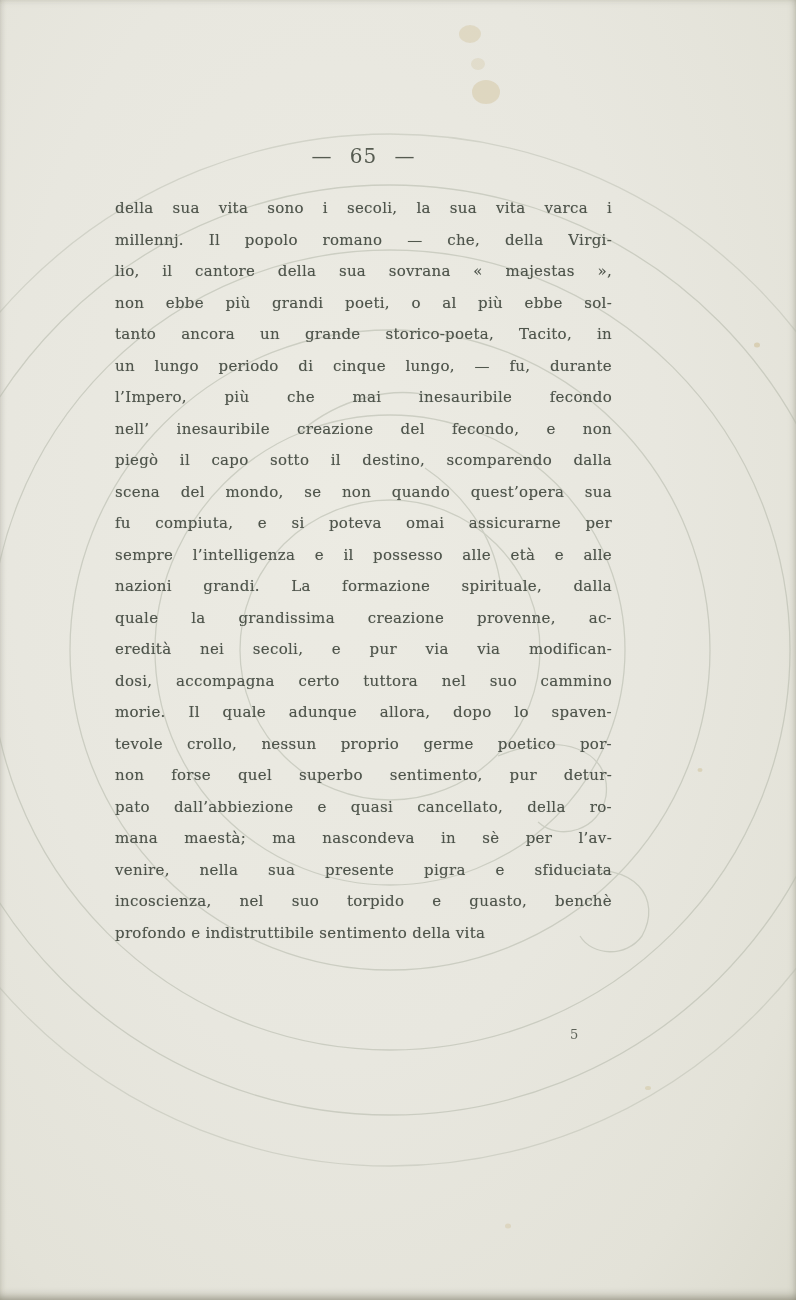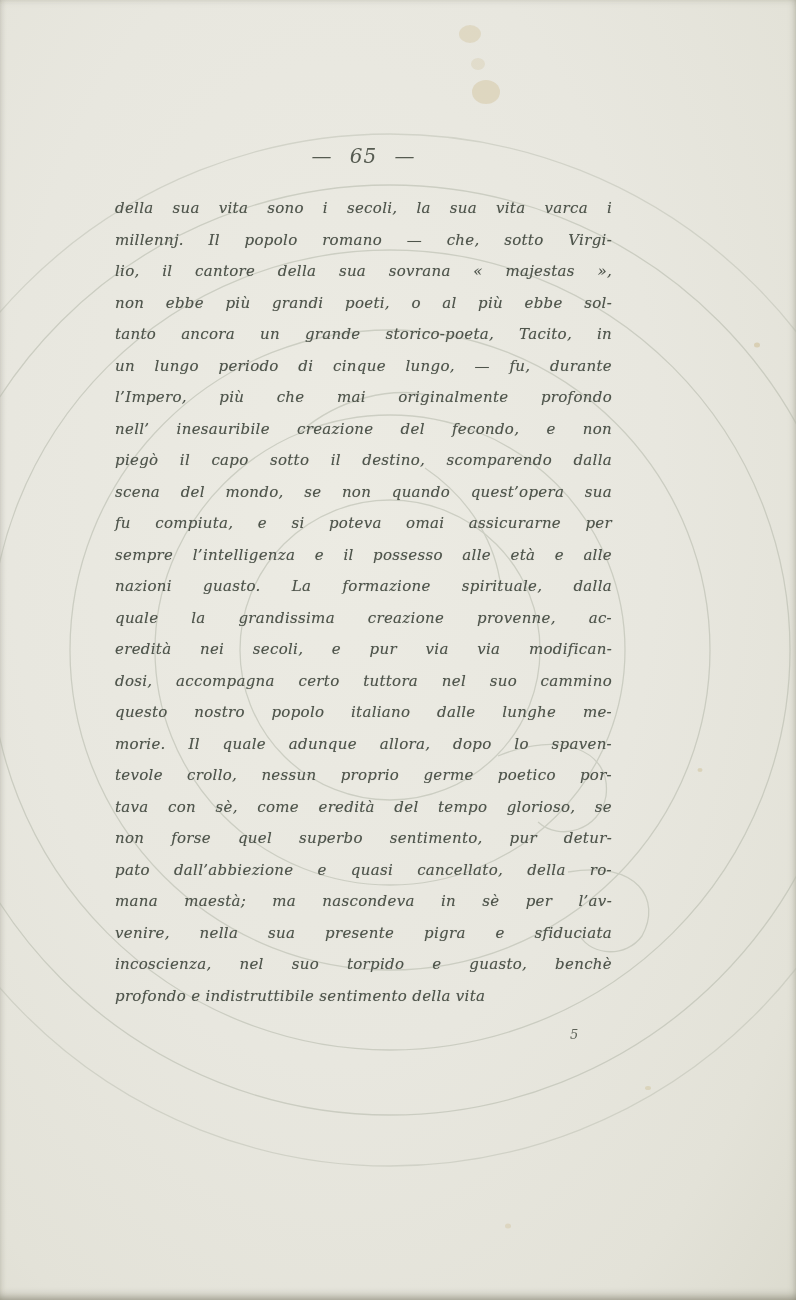--- a/index.html
+++ b/index.html
@@ -11,21 +11,20 @@
   .page{
     position:relative;
     width:796px;height:1300px;
     background:
       radial-gradient(ellipse at 42% 38%, #ecebe3 0%, #e8e7df 50%, #e3e2d8 82%, #dcdbcf 100%);
     box-shadow:
       inset 0 -7px 9px -4px rgba(92,89,70,0.50),
       inset -5px 0 10px -6px rgba(110,106,86,0.35),
       inset 0 5px 10px -7px rgba(110,106,86,0.30),
       inset 5px 0 10px -7px rgba(110,106,86,0.22);
-    font-style: italic;
   }
   .watermark{
     position:absolute;left:0;top:0;width:796px;height:1300px;
     pointer-events:none;
   }
   .pagenum{
     position:absolute;
     left:115px;top:144px;width:497px;
     text-align:center;
     font-size:20px;
@@ -84,39 +83,37 @@
       <ellipse cx="700" cy="770" rx="2.5" ry="2" opacity="0.4"></ellipse>
       <ellipse cx="648" cy="1088" rx="3" ry="2" opacity="0.35"></ellipse>
       <ellipse cx="508" cy="1226" rx="3" ry="2.5" opacity="0.3"></ellipse>
     </g>
   </svg>
 
   <div class="pagenum">— 65 —</div>
 
   <div class="bodytext">
       <div class="line">della sua vita sono i secoli, la sua vita varca i</div>
-      <div class="line">millennj. Il popolo romano — che, sotto Virgi-</div>
+      <div class="line">millennj. Il popolo romano — che, della Virgi-</div>
       <div class="line">lio, il cantore della sua sovrana « majestas »,</div>
       <div class="line">non ebbe più grandi poeti, o al più ebbe sol-</div>
       <div class="line">tanto ancora un grande storico-poeta, Tacito, in</div>
       <div class="line">un lungo periodo di cinque lungo, — fu, durante</div>
-      <div class="line">l’Impero, più che mai originalmente profondo</div>
+      <div class="line">l’Impero, più che mai inesauribile fecondo</div>
       <div class="line">nell’ inesauribile creazione del fecondo, e non</div>
       <div class="line">piegò il capo sotto il destino, scomparendo dalla</div>
       <div class="line">scena del mondo, se non quando quest’opera sua</div>
       <div class="line">fu compiuta, e si poteva omai assicurarne per</div>
       <div class="line">sempre l’intelligenza e il possesso alle età e alle</div>
-      <div class="line">nazioni guasto. La formazione spirituale, dalla</div>
+      <div class="line">nazioni grandi. La formazione spirituale, dalla</div>
       <div class="line">quale la grandissima creazione provenne, ac-</div>
       <div class="line">eredità nei secoli, e pur via via modifican-</div>
       <div class="line">dosi, accompagna certo tuttora nel suo cammino</div>
-      <div class="line">questo nostro popolo italiano dalle lunghe me-</div>
       <div class="line">morie. Il quale adunque allora, dopo lo spaven-</div>
       <div class="line">tevole crollo, nessun proprio germe poetico por-</div>
-      <div class="line">tava con sè, come eredità del tempo glorioso, se</div>
       <div class="line">non forse quel superbo sentimento, pur detur-</div>
       <div class="line">pato dall’abbiezione e quasi cancellato, della ro-</div>
       <div class="line">mana maestà; ma nascondeva in sè per l’av-</div>
       <div class="line">venire, nella sua presente pigra e sfiduciata</div>
       <div class="line">incoscienza, nel suo torpido e guasto, benchè</div>
       <div class="line last">profondo e indistruttibile sentimento della vita</div>
     </div>
 
   <div class="sig">5</div>
 

